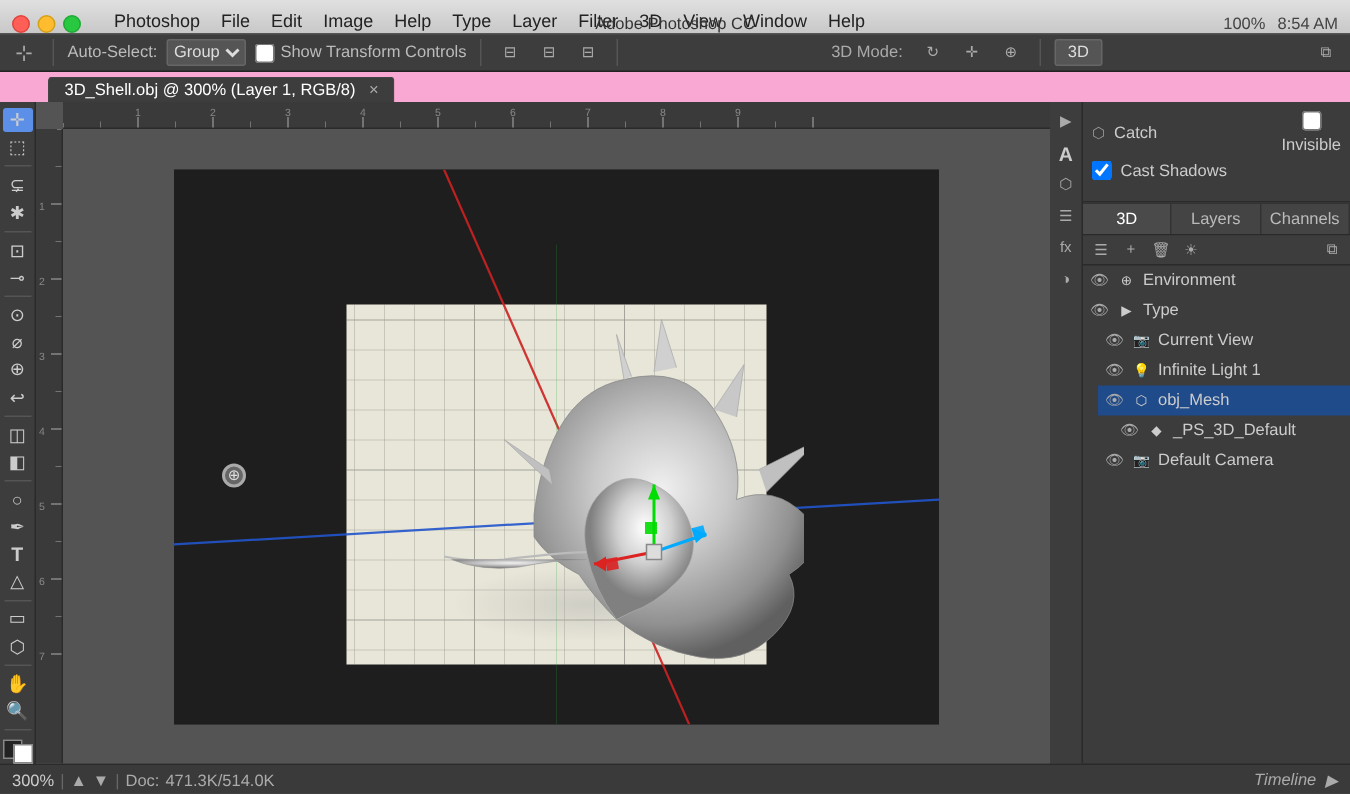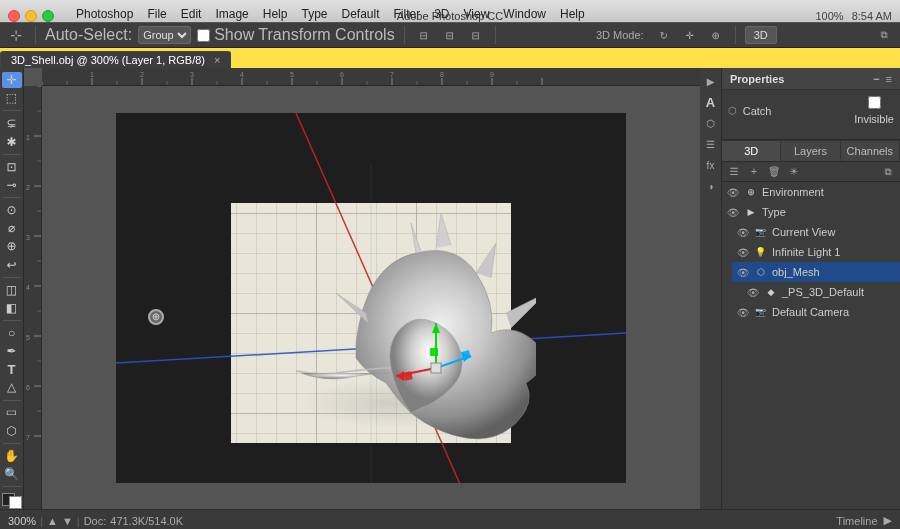--- a/index.html
+++ b/index.html
@@ -42,38 +42,39 @@
       background: #3d3d3d;
       border-top: 1px solid #555;
       border-bottom: 1px solid #222;
       display: flex;
       align-items: center;
       padding: 0 6px;
       gap: 6px;
     }
     .opts-tool-icon { width: 20px; height: 20px; display: flex; align-items: center; justify-content: center; color: #aaa; font-size: 14px; }
     .opts-sep { width: 1px; height: 18px; background: #555; margin: 0 3px; }
-    .opts-label { font-size: 16px; color: #bbb; text-align: center; }
+    .opts-label { font-size: 11px; color: #bbb; text-align: center; }
     .opts-dropdown {
       background: #555; border: 1px solid #666; color: #ddd; font-size: 11px;
       padding: 1px 0; border-radius: 2px; height: 18px;
     }
     .opts-checkbox-group { display: flex; align-items: center; gap: 4px; }
     .opts-3d-label { color: #aaa; font-size: 11px; margin-left: auto; margin-right: 4px; }
     .opts-3d-btn {
       background: #555; border: 1px solid #666; color: #ddd;
       font-size: 11px; padding: 1px 8px; border-radius: 2px; height: 18px;
     }
 
     
     #tab-bar {
       height: 20px;
-      background: #fde047;
+      background: #f9a8d4;
       display: flex;
       align-items: flex-end;
+      padding-left: 32px;
     }
     .tab {
       background: #535353;
       border: 1px solid #444;
       border-bottom: none;
       padding: 2px 10px;
       font-size: 11px;
       color: #ccc;
       border-radius: 3px 3px 0 0;
       cursor: default;
@@ -253,21 +254,21 @@
     <div class="tl tl-min"></div>
     <div class="tl tl-max"></div>
   </div>
   <div class="menu-bar-items">
     <span class="menu-item">Photoshop</span>
     <span class="menu-item">File</span>
     <span class="menu-item">Edit</span>
     <span class="menu-item">Image</span>
     <span class="menu-item">Help</span>
     <span class="menu-item">Type</span>
-    <span class="menu-item">Default</span>
+    <span class="menu-item">Layer</span>
     <span class="menu-item">Filter</span>
     <span class="menu-item">3D</span>
     <span class="menu-item">View</span>
     <span class="menu-item">Window</span>
     <span class="menu-item">Help</span>
   </div>
   <div id="titlebar-title">Adobe Photoshop CC</div>
   <div class="title-right">
     <span>100%</span>
     <span>8:54 AM</span>
@@ -524,36 +525,33 @@
       <div class="right-icon-btn">▶</div>
       <div class="right-icon-btn" style="font-size:13px; font-weight:bold; color:#ccc;">A</div>
       <div class="right-icon-btn">⬡</div>
       <div class="right-icon-btn">☰</div>
       <div class="right-icon-btn">fx</div>
       <div class="right-icon-btn">◑</div>
     </div>
 
     <div id="properties-panel" style="width:178px;">
 
-      <div id="props-header">
-        <span>Properties</span>
-        <div id="props-header-icons">
-          <span class="props-icon">−</span>
-          <span class="props-icon">≡</span>
-        </div>
-      </div>
 
       <div id="props-body">
         <div class="props-row">
           <span style="font-size:10px; color:#999;">⬡</span>
           <span class="props-label">Catch</span>
           <div style="margin-left:auto; display:flex; align-items:center; gap:4px;flex-direction:column;">
             <input type="checkbox" id="invisible" style="">
             <label class="props-label" for="invisible">Invisible</label>
           </div>
+        </div>
+        <div class="props-row">
+          <input type="checkbox" id="cast-shadows" checked="" style="">
+          <label class="props-label" for="cast-shadows">Cast Shadows</label>
         </div>
       </div>
 
       <div style="height:1px; background:#2a2a2a; margin-top:4px;"></div>
 
       <div id="panel-tabs">
         <div class="panel-tab active">3D</div>
         <div class="panel-tab">Layers</div>
         <div class="panel-tab">Channels</div>
       </div>
@@ -612,17 +610,17 @@
 <div id="status-bar">
   <div class="status-left">
     <span class="status-zoom">300%</span>
     <span class="status-sep">|</span>
     <span style="cursor:pointer;">▲</span>
     <span style="cursor:pointer;">▼</span>
     <span class="status-sep">|</span>
     <span>Doc:</span>
     <span>471.3K/514.0K</span>
   </div>
-  <div style="margin-left: auto; display:flex; align-items:flex-end; gap:6px;">
+  <div style="margin-left: auto; display:flex; align-items:flex-start; gap:6px;font-style:italic;">
     <span style="cursor:pointer;">Timeline</span>
     <span style="cursor:pointer;">▶</span>
   </div>
 </div>
 
 </body></html>

